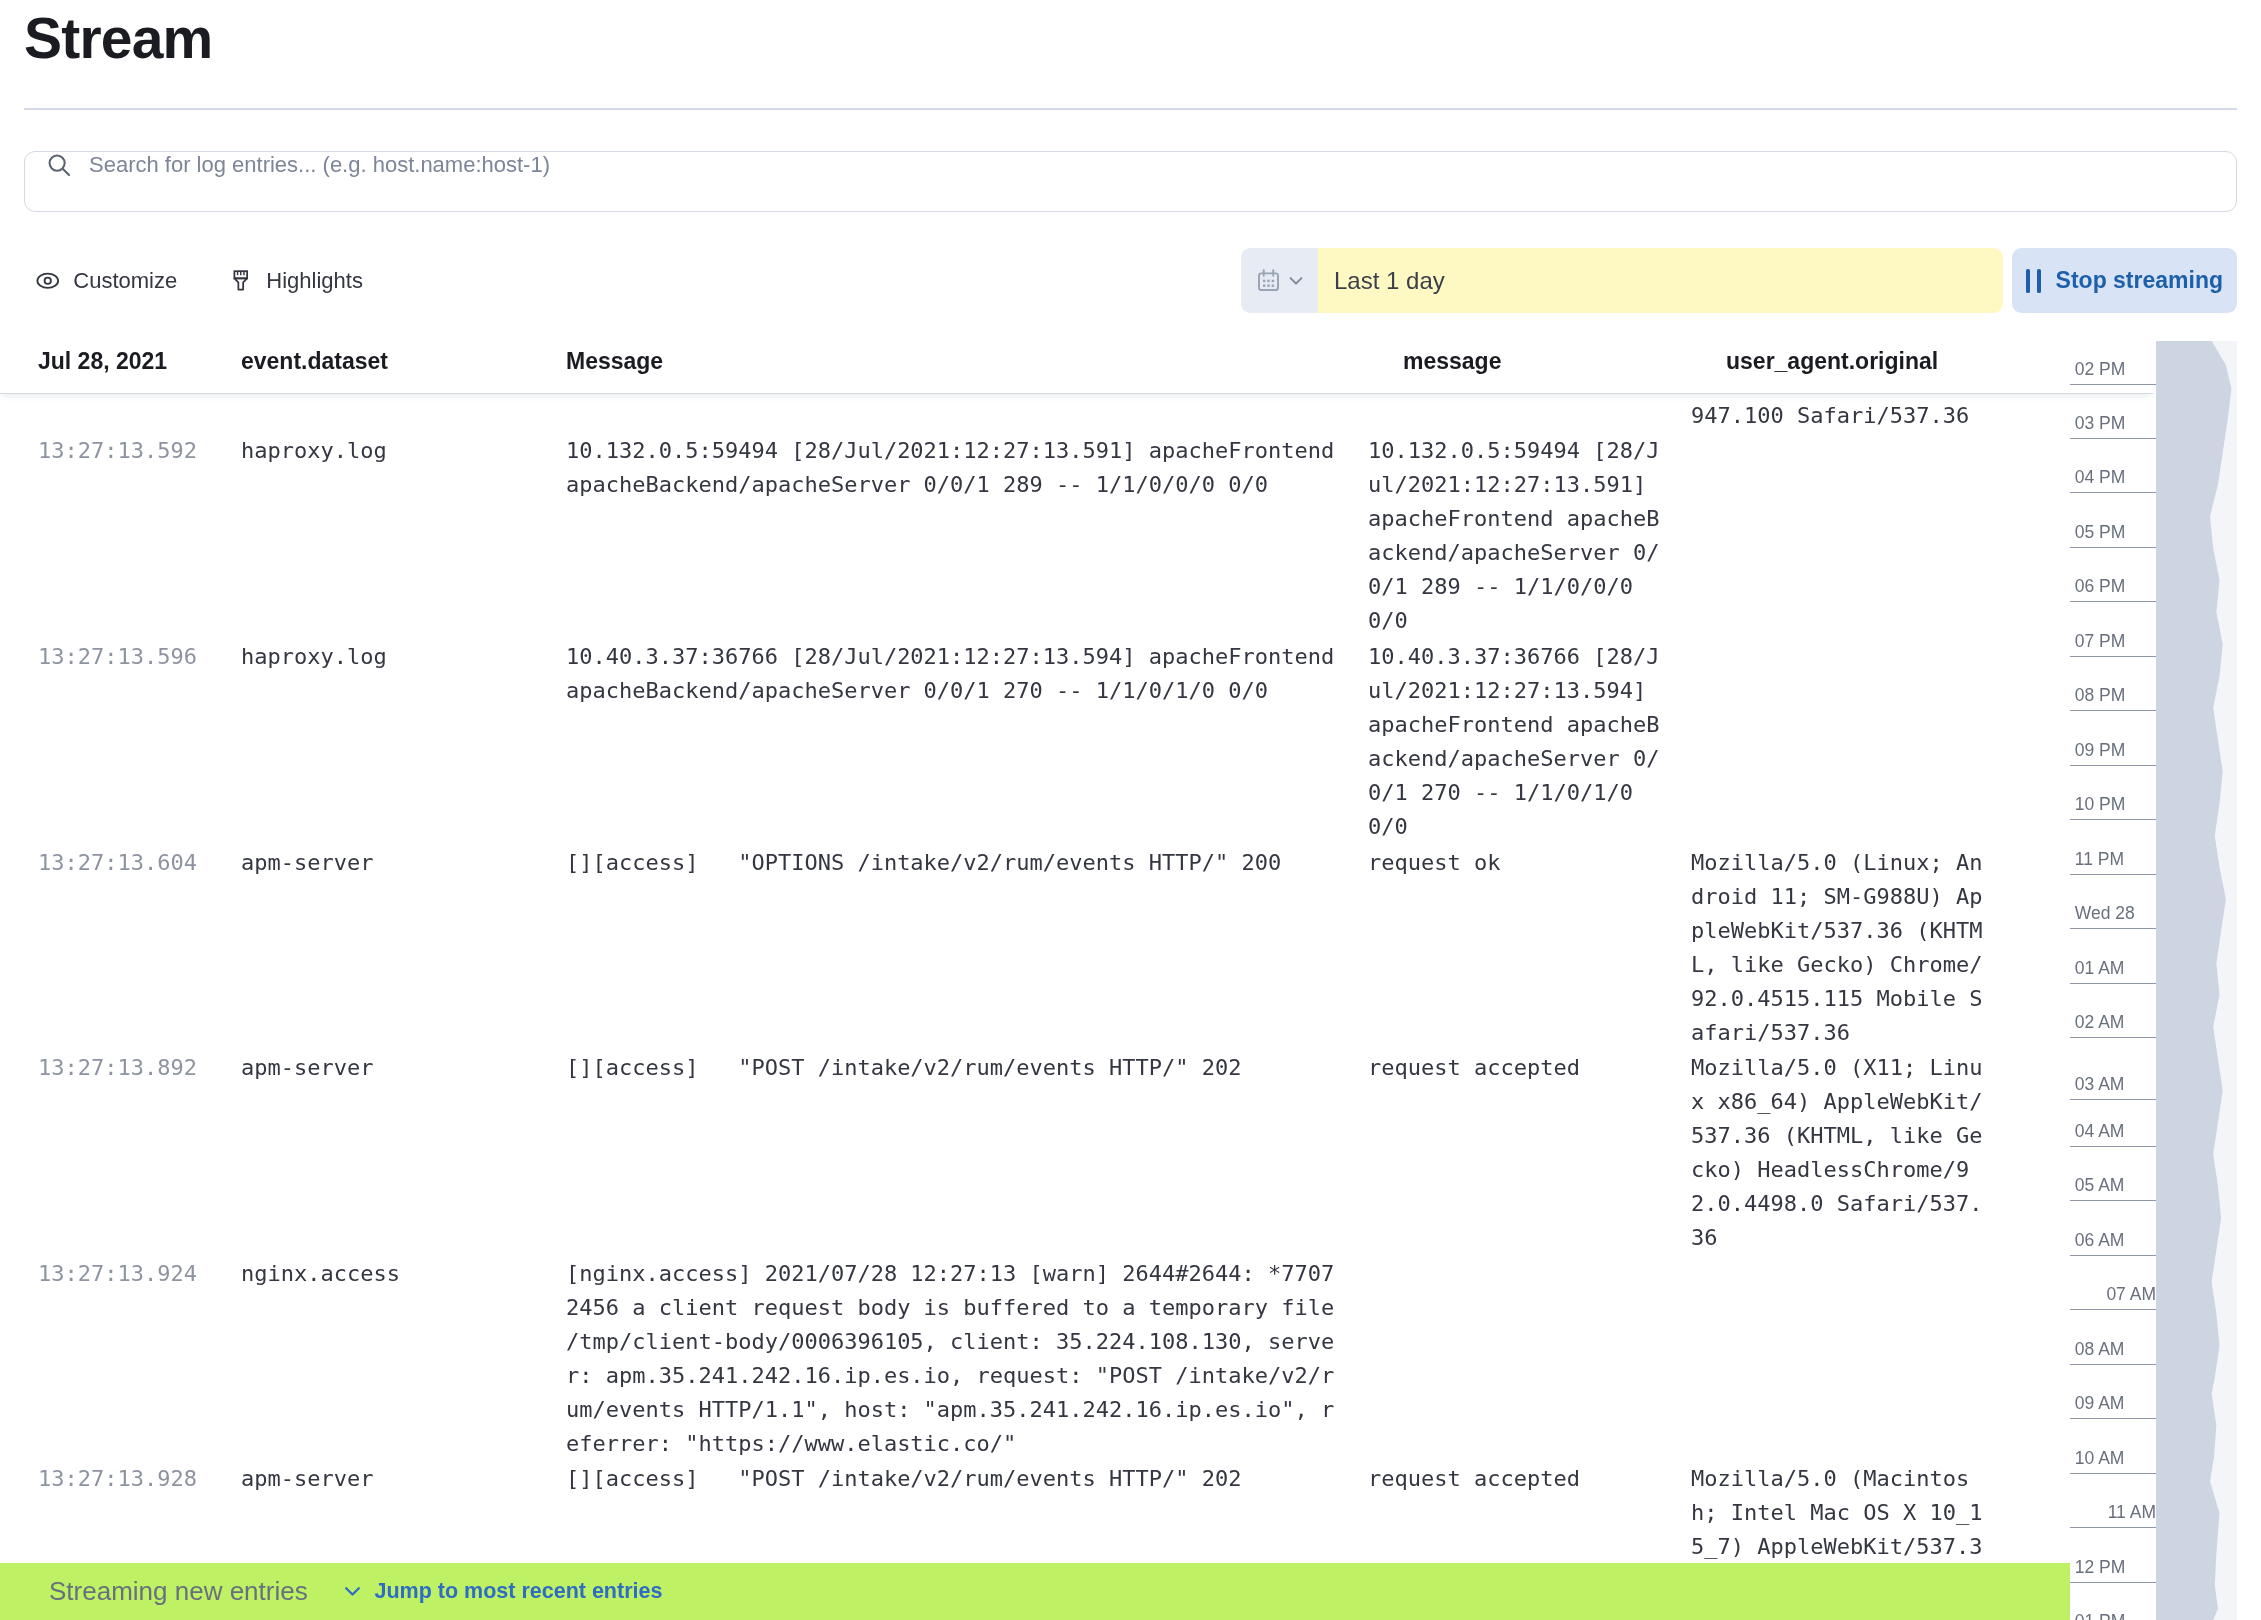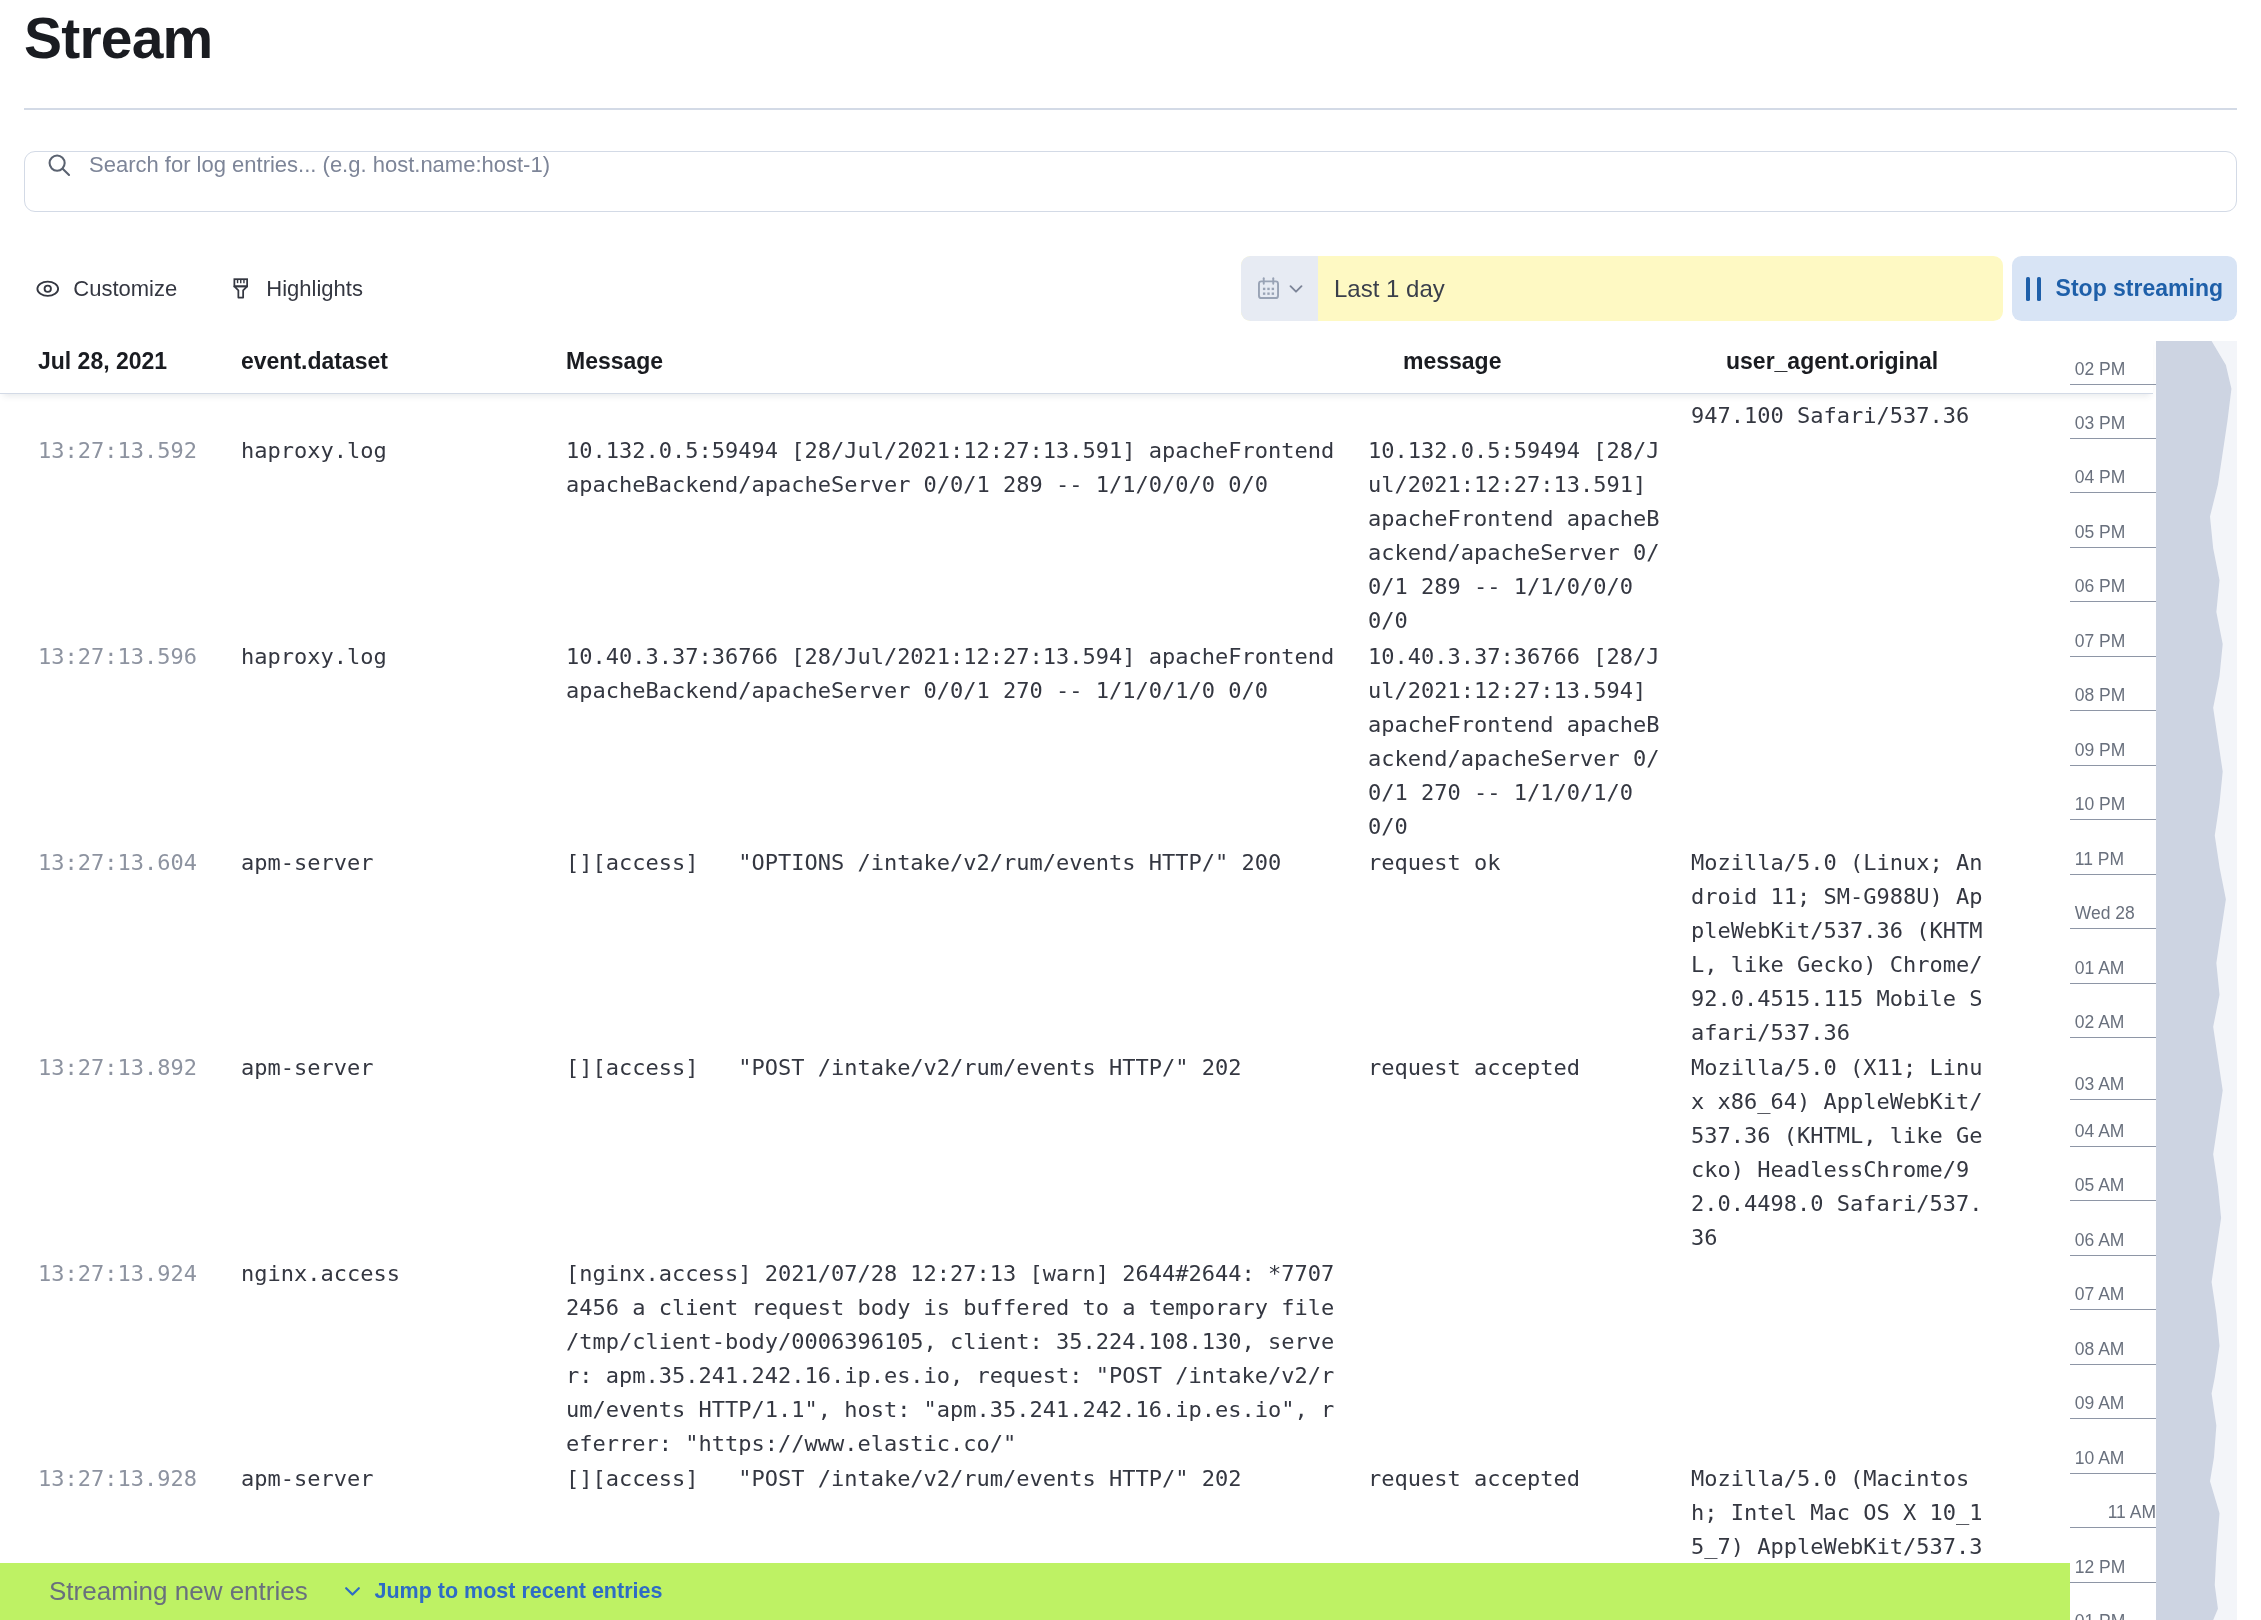--- a/index.html
+++ b/index.html
@@ -14,21 +14,21 @@
 
   
   .search-box { position:absolute; left:24px; right:24px; top:151px; height:61px;
                 border:1.6px solid #d3dae6; border-radius:11px; background:#fff;
                 display:flex; align-items:flex-start; padding-left:21px; }
   .search-box input { border:none; outline:none; flex:1; font-size:22px; color:#343741;
                       background:transparent; margin-left:16px; font-family:"Liberation Sans",sans-serif; }
   .search-box input::placeholder { color:#7d8598; }
 
   
-  .toolbar { position:absolute; left:0; top:256px; width:1991px; height:65px; }
+  .toolbar { position:absolute; left:0; top:248px; width:1991px; height:65px; }
   .tool-btn { position:absolute; top:0; height:65px; display:flex; align-items:center; gap:12.8px;
               font-size:22px; font-weight:500; color:#343741; cursor:pointer; background:none; border:none; }
   .btn-customize { left:35px; }
   .btn-highlights { left:228px; }
 
   .date-picker { position:absolute; left:1241px; top:0; width:762px; height:65px;
                  background:#fef9c3; border-radius:9.6px; display:flex; align-items:stretch; overflow:hidden; }
   .quick-select { width:77px; background:#e7ebf3; display:flex; align-items:center; justify-content:center;
                   gap:6.4px; cursor:pointer; }
   .date-value { display:flex; align-items:center; padding-left:16px; font-size:24px; color:#3a3f4b; }
@@ -226,21 +226,21 @@
       <div class="ruler-tick" style="top: 399px;">09 PM</div>
       <div class="ruler-tick" style="top: 453px;">10 PM</div>
       <div class="ruler-tick" style="top: 508px;">11 PM</div>
       <div class="ruler-tick" style="top: 562px;">Wed 28</div>
       <div class="ruler-tick" style="top: 617px;">01 AM</div>
       <div class="ruler-tick" style="top: 671px;">02 AM</div>
       <div class="ruler-tick" style="top: 725px; margin-top: 8px;">03 AM</div>
       <div class="ruler-tick" style="top: 780px;">04 AM</div>
       <div class="ruler-tick" style="top: 834px;">05 AM</div>
       <div class="ruler-tick" style="top: 889px;">06 AM</div>
-      <div class="ruler-tick" style="top: 943px;">07 AM</div>
+      <div class="ruler-tick" style="top: 943px; text-align: right;">07 AM</div>
       <div class="ruler-tick" style="top: 998px;">08 AM</div>
       <div class="ruler-tick" style="top: 1052px;">09 AM</div>
       <div class="ruler-tick" style="top: 1107px;">10 AM</div>
       <div class="ruler-tick" style="top: 1161px; text-align: right;">11 AM</div>
       <div class="ruler-tick" style="top: 1216px;">12 PM</div>
       <div class="ruler-tick" style="top: 1270px;">01 PM</div>
     </div>
   <div class="minimap">
     <svg class="icon" width="81" height="1279" viewBox="0 0 102 1604" preserveAspectRatio="none">
       <path fill="#cdd4e2" d="M0 0 L70 0 L88 30 L95 60 L90 100 L84 140 L78 180 L68 220 L72 260 L80 300

